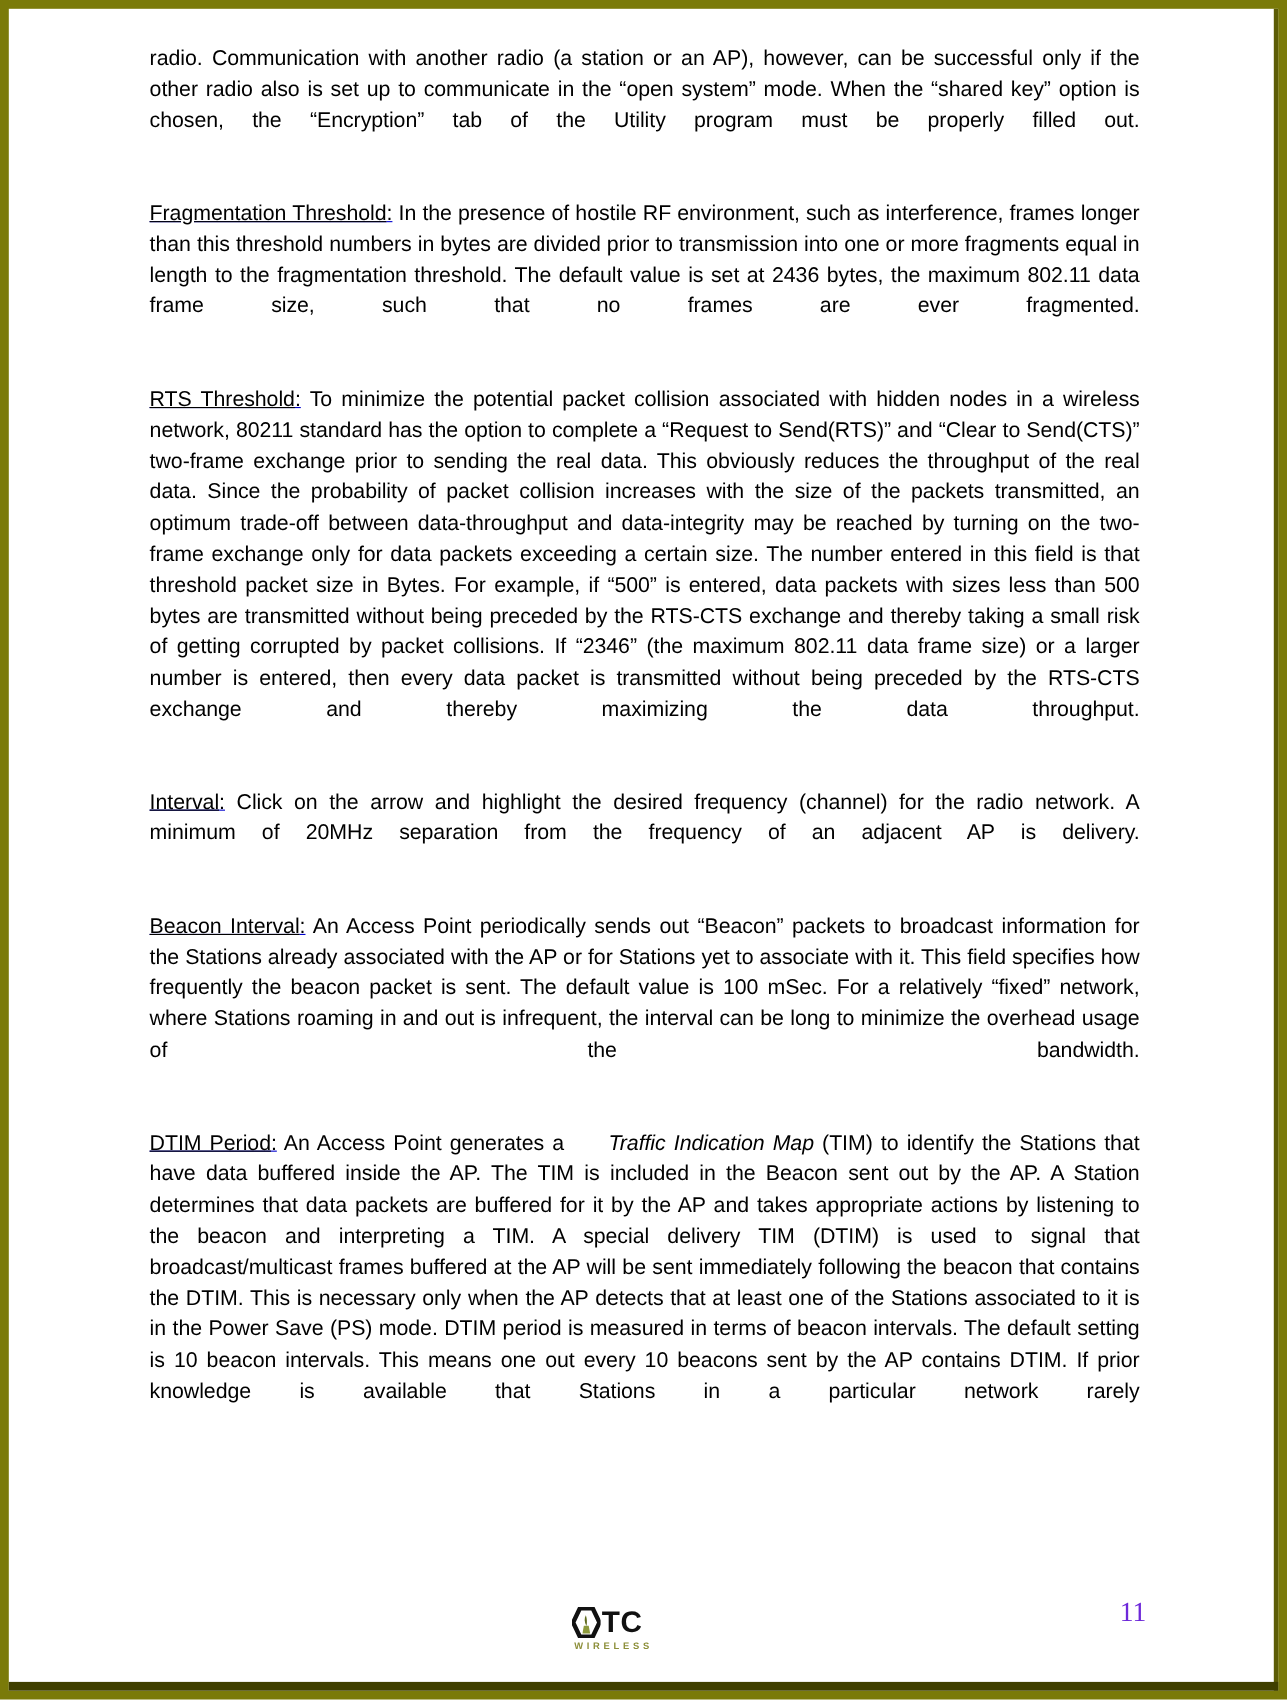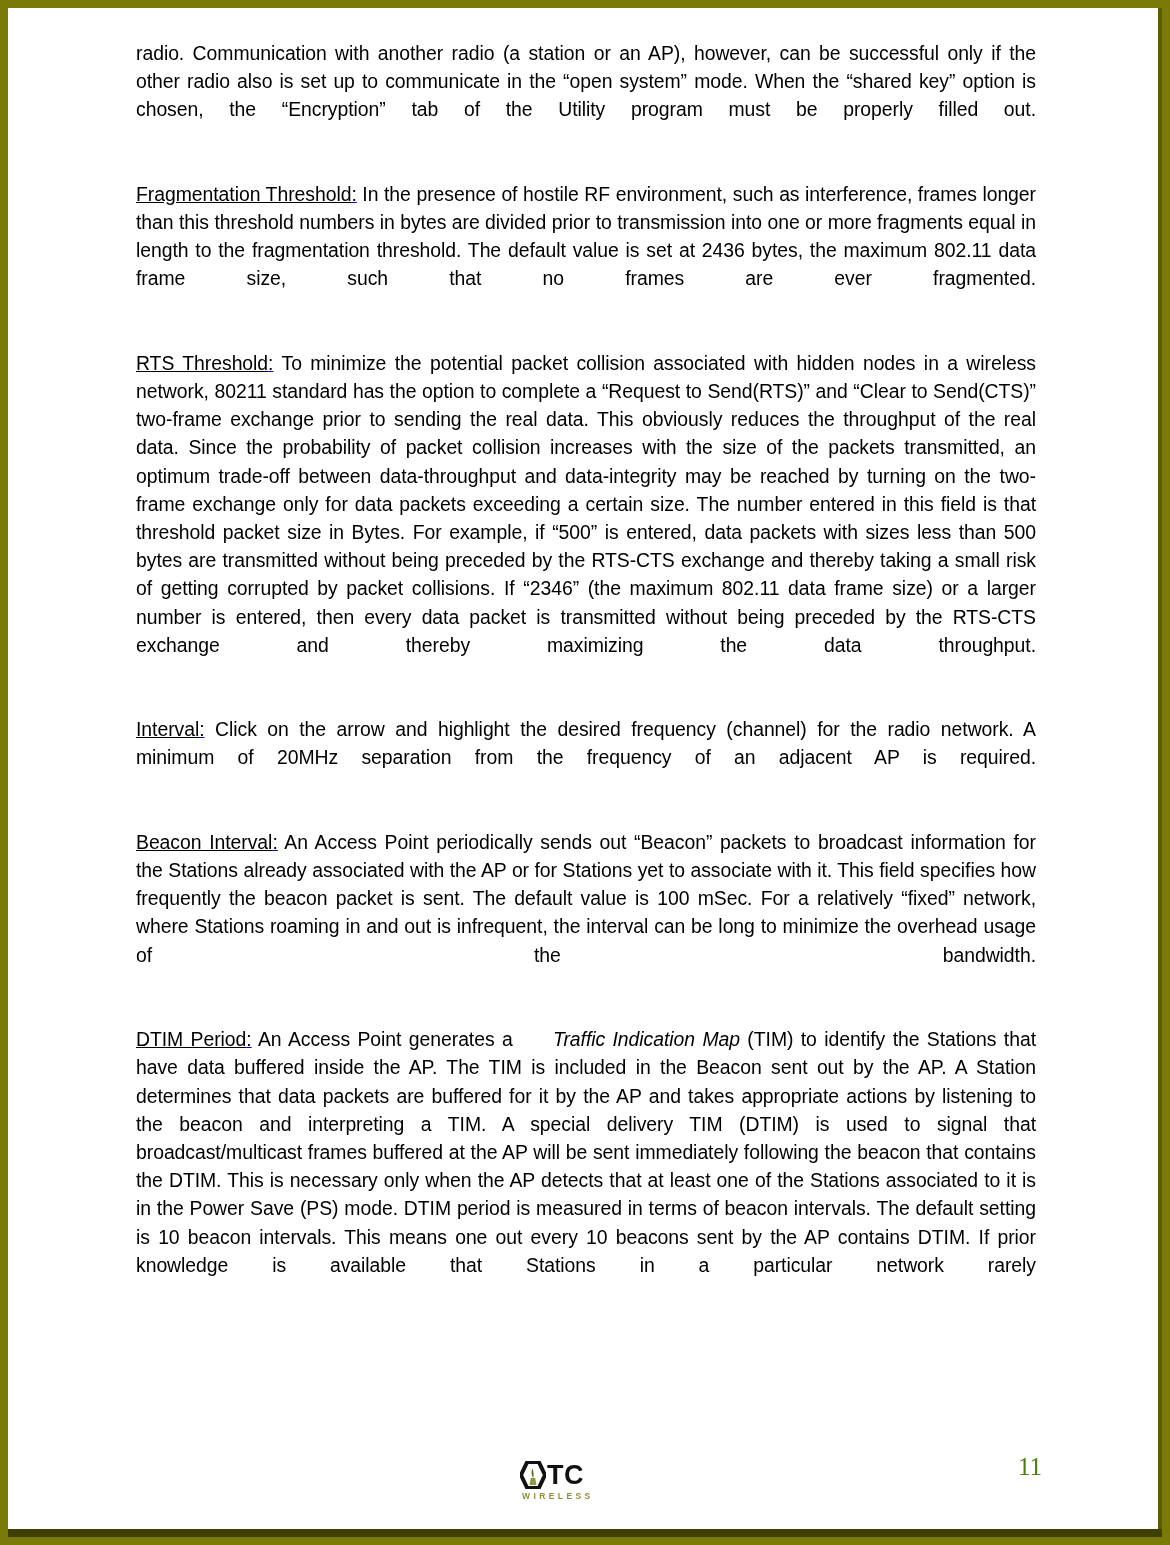--- a/index.html
+++ b/index.html
@@ -129,21 +129,21 @@
     color: #8d8f3a;
     font-weight: bold;
   }
 
   .page-number {
     position: absolute;
     right: 120px;
     top: 8px;
     font-family: "Liberation Serif", serif;
     font-size: 25px;
-    color: #4d7c0f;
+    color: #6d28d9;
   }
 </style>
 </head>
 <body>
 
 <div class="page">
 
   <div class="right-shadow"></div>
   <div class="bottom-shadow"></div>
 
@@ -155,21 +155,21 @@
 
     <p class="para spaced">
       <span class="lead-colon"><span class="lead">Fragmentation Threshold</span><span>:</span></span><span> In the presence of hostile RF environment, such as interference, frames longer than this threshold numbers in bytes are divided prior to transmission into one or more fragments equal in length to the fragmentation threshold. The default value is set at 2436 bytes, the maximum 802.11 data frame size, such that no frames are ever fragmented.</span>
     </p>
 
     <p class="para spaced">
       <span class="lead-colon"><span class="lead">RTS Threshold</span><span>:</span></span><span> To minimize the potential packet collision associated with hidden nodes in a wireless network, 80211 standard has the option to complete a “Request to Send(RTS)” and “Clear to Send(CTS)” two-frame exchange prior to sending the real data. This obviously reduces the throughput of the real data. Since the probability of packet collision increases with the size of the packets transmitted, an optimum trade-off between data-throughput and data-integrity may be reached by turning on the two-frame exchange only for data packets exceeding a certain size. The number entered in this field is that threshold packet size in Bytes. For example, if “500” is entered, data packets with sizes less than 500 bytes are transmitted without being preceded by the RTS-CTS exchange and thereby taking a small risk of getting corrupted by packet collisions. If “2346” (the maximum 802.11 data frame size) or a larger number is entered, then every data packet is transmitted without being preceded by the RTS-CTS exchange and thereby maximizing the data throughput.</span>
     </p>
 
     <p class="para spaced">
-      <span class="lead-colon"><span class="lead">Interval</span><span>:</span></span><span> Click on the arrow and highlight the desired frequency (channel) for the radio network. A minimum of 20MHz separation from the frequency of an adjacent AP is required.</span>
+      <span class="lead-colon"><span class="lead">Interval</span><span>:</span></span><span> Click on the arrow and highlight the desired frequency (channel) for the radio network. A minimum of 20MHz separation from the frequency of an adjacent AP is delivery.</span>
     </p>
 
     <p class="para spaced">
       <span class="lead-colon"><span class="lead">Beacon Interval</span><span>:</span></span><span> An Access Point periodically sends out “Beacon” packets to broadcast information for the Stations already associated with the AP or for Stations yet to associate with it. This field specifies how frequently the beacon packet is sent. The default value is 100 mSec. For a relatively “fixed” network, where Stations roaming in and out is infrequent, the interval can be long to minimize the overhead usage of the bandwidth.</span>
     </p>
 
     <p class="para spaced">
       <span class="lead-colon"><span class="lead">DTIM Period</span><span>:</span></span><span> An Access Point generates a </span><em class="ital">Traffic Indication Map</em><span> (TIM) to identify the Stations that have data buffered inside the AP. The TIM is included in the Beacon sent out by the AP. A Station determines that data packets are buffered for it by the AP and takes appropriate actions by listening to the beacon and interpreting a TIM.  A special delivery TIM (DTIM) is used to signal that broadcast/multicast frames buffered at the AP will be sent immediately following the beacon that contains the DTIM. This is necessary only when the AP detects that at least one of the Stations associated to it is in the Power Save (PS) mode. DTIM period is measured in terms of beacon intervals. The default setting is 10 beacon intervals. This means one out every 10 beacons sent by the AP contains DTIM. If prior knowledge is available that Stations in a particular network rarely</span>
     </p>
 

